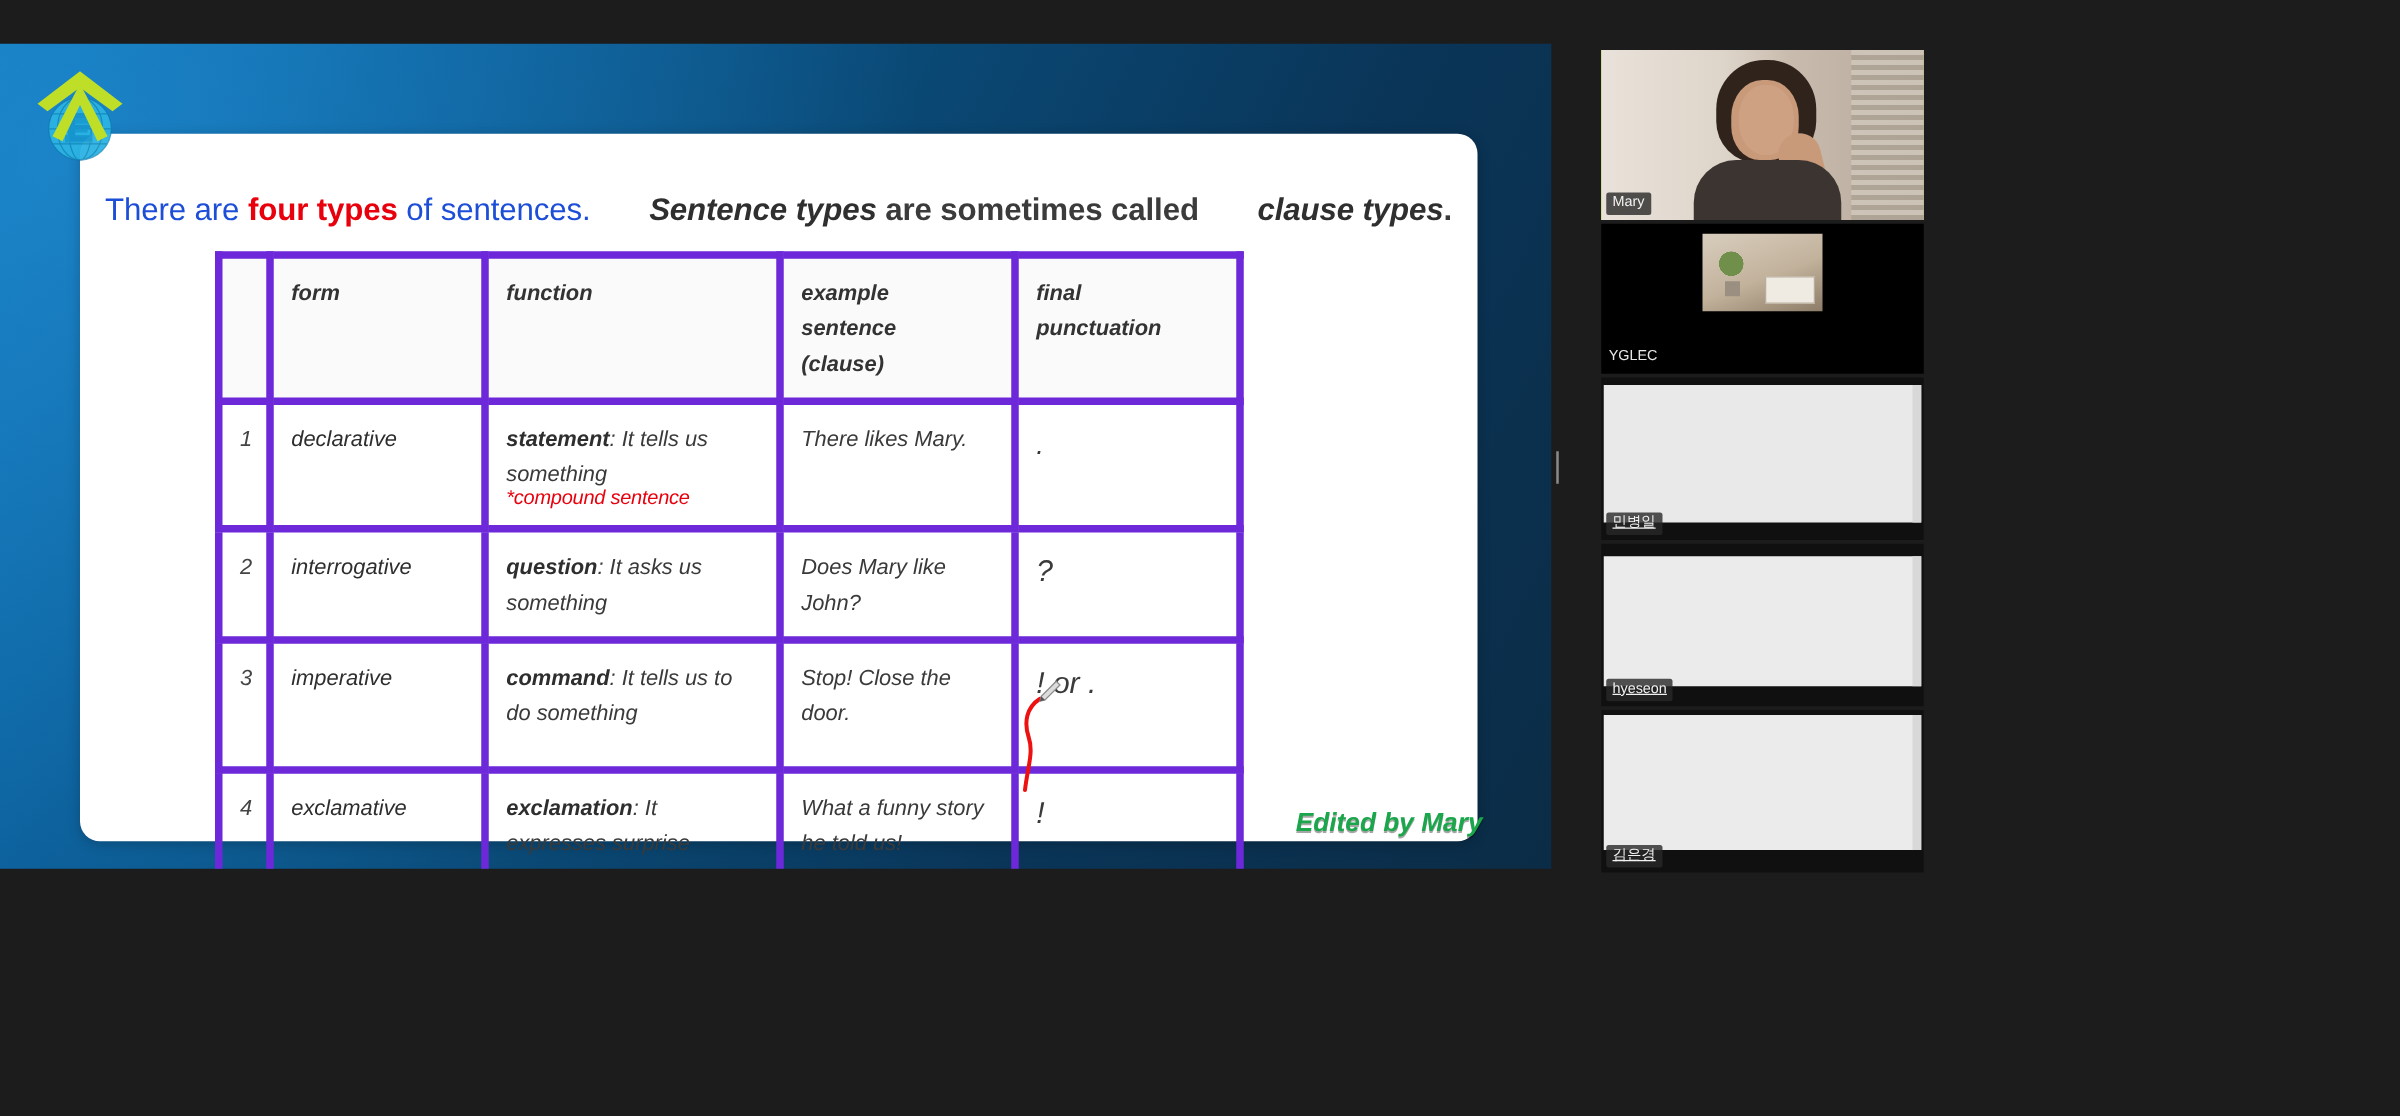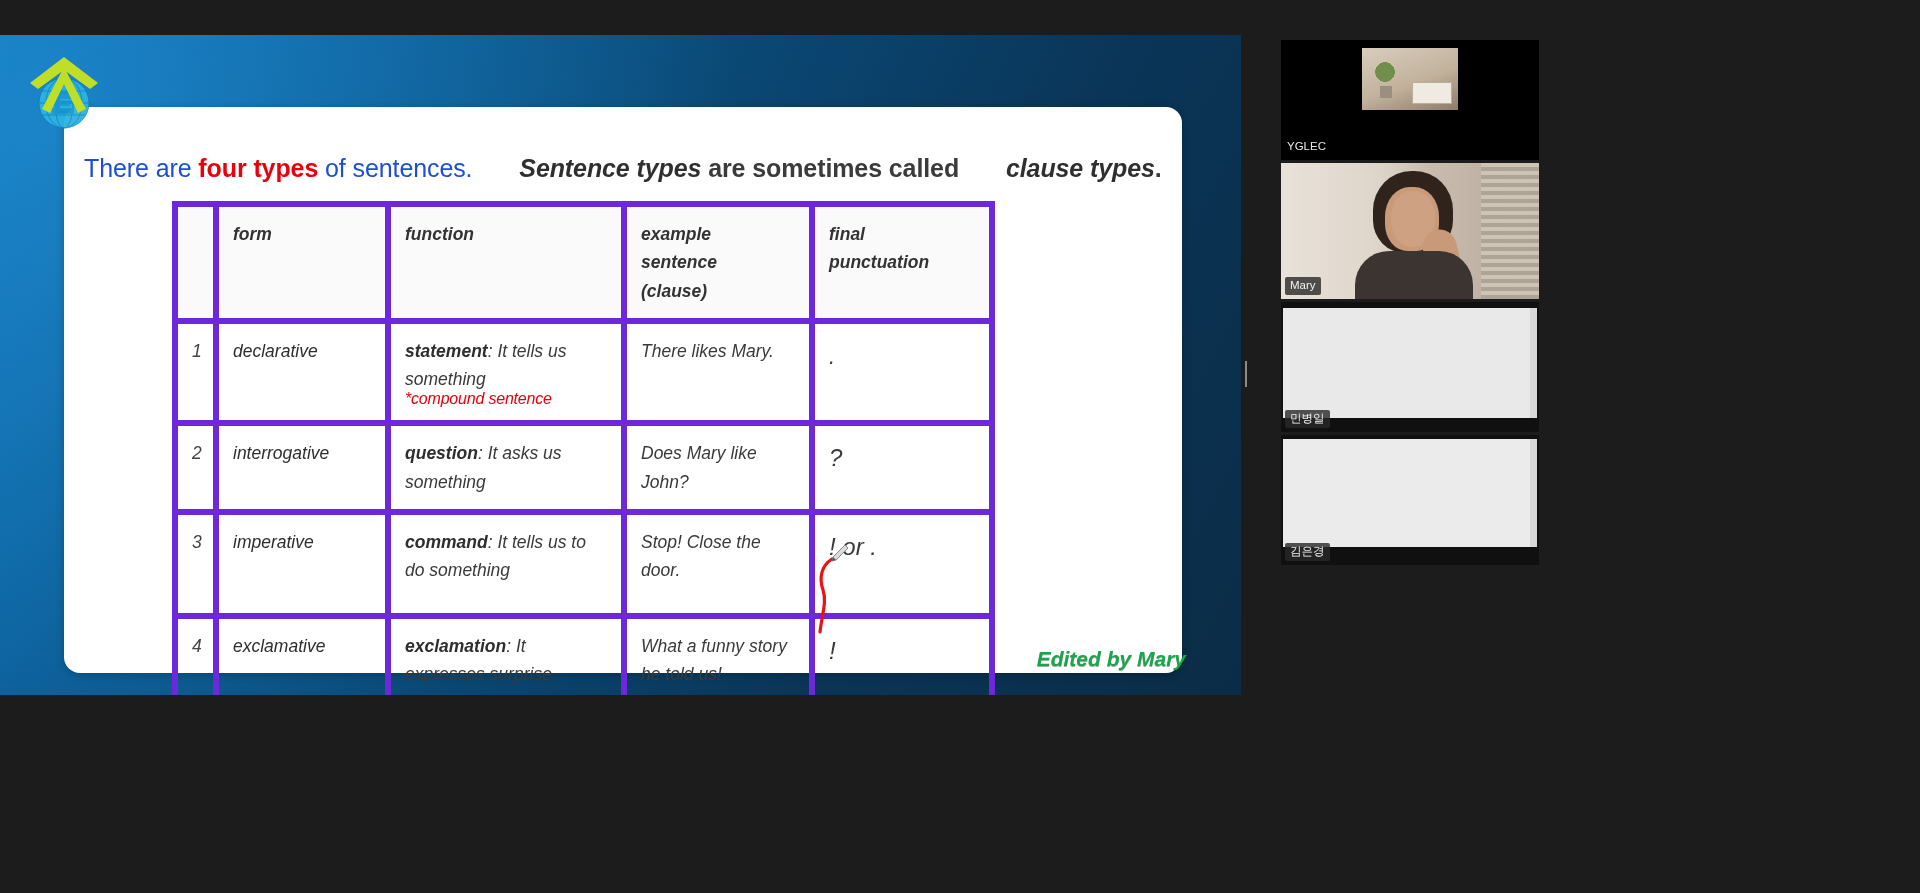--- a/index.html
+++ b/index.html
@@ -184,21 +184,21 @@
     color: #f2f2f2;
     font-size: 11.5px;
     line-height: 1;
     padding: 3px 5px 4px;
     border-radius: 2px;
     max-width: 150px;
     overflow: hidden;
     white-space: nowrap;
     z-index: 3;
   }
-  .tile.light .tile-name { background: rgba(40,40,40,.80); }
+  .tile.light .tile-name { background: rgba(40,40,40,.80); text-decoration: underline; }
 
   
   #tile-mary { height: 136px; background: #cdbfb2; }
   #tile-mary .bg {
     position: absolute; inset: 0;
     background:
       linear-gradient(to right, #e9e2da 0%, #ded5ca 38%, #c9bcae 58%, #b6a89a 100%);
   }
   #tile-mary .blinds {
     position: absolute; right: 0; top: 0; width: 58px; height: 100%;
@@ -381,45 +381,49 @@
 
     <div id="credit">Edited by Mary</div>
   </div>
 
   <div id="drag-handle">
       <i></i>
     </div>
 
   <div id="filmstrip">
 
-    <div class="tile" id="tile-yglec">
-      <div class="inner">
-        <div class="plant"></div>
-        <div class="pot"></div>
-        <div class="panel"></div>
-      </div>
-      <div class="caption-under">YGLEC</div>
-    </div>
-
     <div class="tile active" id="tile-mary">
       <div class="bg"></div>
       <div class="blinds"></div>
       <div class="person-hair"></div>
       <div class="person-head"></div>
       <div class="person-face"></div>
       <div class="arm"></div>
       <div class="person-body"></div>
       <div class="tile-name">Mary</div>
     </div>
 
+    <div class="tile" id="tile-yglec">
+      <div class="inner">
+        <div class="plant"></div>
+        <div class="pot"></div>
+        <div class="panel"></div>
+      </div>
+      <div class="caption-under">YGLEC</div>
+    </div>
+
     <div class="tile tile-doc light" id="tile-minbyeongil">
       <div class="page"></div>
       <div class="tile-name">민병일</div>
     </div>
 
+    <div class="tile tile-doc light" id="tile-hyeseon">
+      <div class="page"></div>
+      <div class="tile-name">hyeseon</div>
+    </div>
 
     <div class="tile tile-doc light" id="tile-kimeungyeong">
       <div class="page"></div>
       <div class="tile-name">김은경</div>
     </div>
 
   </div>
 
 </div>
 

